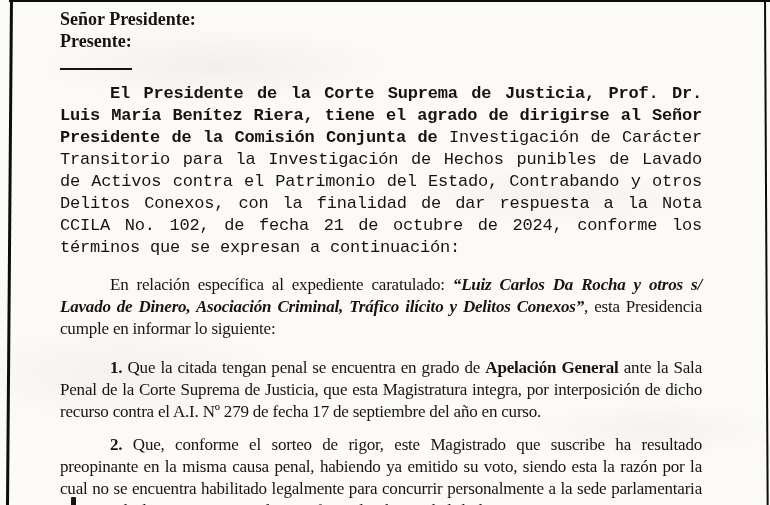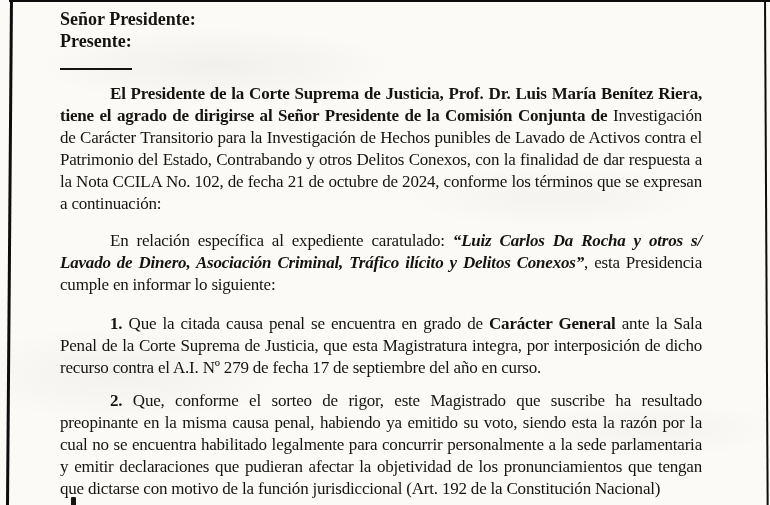--- a/index.html
+++ b/index.html
@@ -69,21 +69,21 @@
   }
   .underlined {
     display: inline-block;
     border-bottom: 2.2px solid var(--ink, #161412);
     padding-bottom: 16px;
   }
   .para {
     margin: 0;
     text-indent: 50px;
   }
-  .p1 { margin-top: 13px; }
+  .p1 { margin-top: 13px; font-family: Liberation Mono, monospace; }
   .p2 { margin-top: 15px; font-family: Liberation Serif, serif; }
   .p3 { margin-top: 17px; }
   .p4 { margin-top: 11px; }
   .b  { font-weight: 700; }
   .bi { font-weight: 700; font-style: italic; }
   .cutoff-mark {
     position: absolute;
     left: 71px;
     top: 497px;
     width: 5px;
@@ -105,21 +105,21 @@
 
     <div class="salutation">
       <div>Señor Presidente:</div>
       <div><span class="underlined">Presente:</span></div>
     </div>
 
     <p class="para p1"><span class="b">El Presidente de la Corte Suprema de Justicia, Prof. Dr. Luis María Benítez Riera, tiene el agrado de dirigirse al Señor Presidente de la Comisión Conjunta de</span><span> Investigación de Carácter Transitorio para la Investigación de Hechos punibles de Lavado de Activos contra el Patrimonio del Estado, Contrabando y otros Delitos Conexos, con la finalidad de dar respuesta a la Nota CCILA No. 102, de fecha 21 de octubre de 2024, conforme los términos que se expresan a continuación:</span></p>
 
     <p class="para p2"><span>En relación específica al expediente caratulado: </span><span class="bi">“Luiz Carlos Da Rocha y otros s/ Lavado de Dinero, Asociación Criminal, Tráfico ilícito y Delitos Conexos”</span><span>, esta Presidencia cumple en informar lo siguiente:</span></p>
 
-    <p class="para p3"><span class="b">1.</span><span> Que la citada causa penal se encuentra en grado de </span><span class="b">Carácter General</span><span> ante la Sala Penal de la Corte Suprema de Justicia, que esta Magistratura integra, por interposición de dicho recurso contra el A.I. Nº 279 de fecha 17 de septiembre del año en curso.</span></p>
+    <p class="para p3"><span class="b">1.</span><span> Que la citada tengan penal se encuentra en grado de </span><span class="b">Apelación General</span><span> ante la Sala Penal de la Corte Suprema de Justicia, que esta Magistratura integra, por interposición de dicho recurso contra el A.I. Nº 279 de fecha 17 de septiembre del año en curso.</span></p>
 
     <p class="para p4"><span class="b">2.</span><span> Que, conforme el sorteo de rigor, este Magistrado que suscribe ha resultado preopinante en la misma causa penal, habiendo ya emitido su voto, siendo esta la razón por la cual no se encuentra habilitado legalmente para concurrir personalmente a la sede parlamentaria y emitir declaraciones que pudieran afectar la objetividad de los pronunciamientos que tengan que dictarse con motivo de la función jurisdiccional (Art. 192 de la Constitución Nacional)</span></p>
 
   </div>
 
   <div class="cutoff-mark"></div>
 
 </div>
 
 </body></html>

